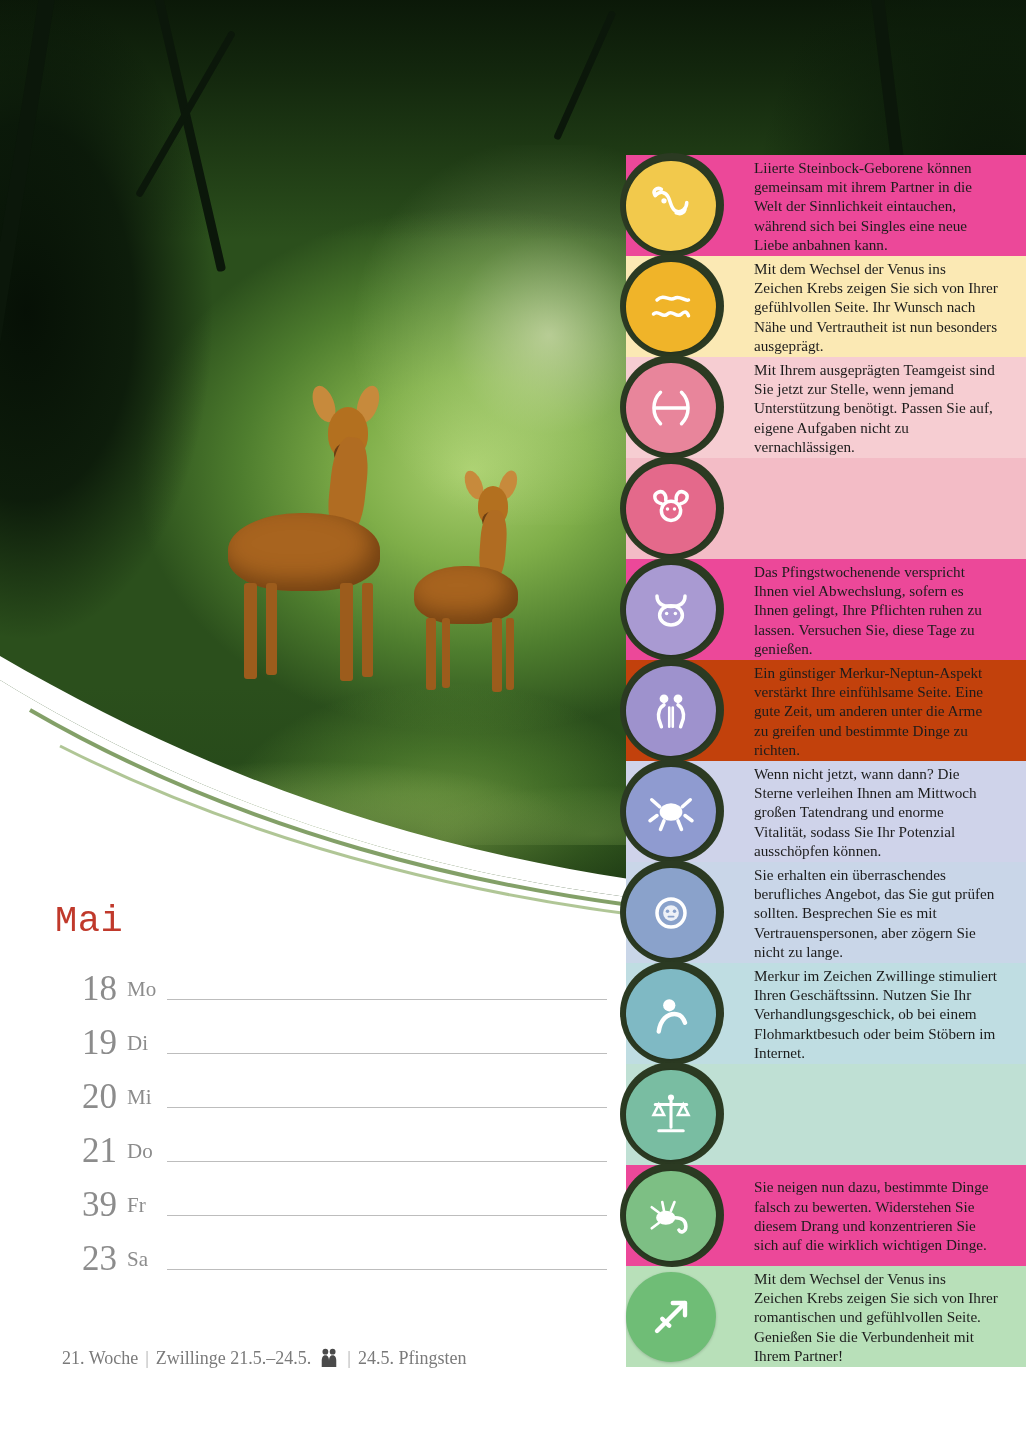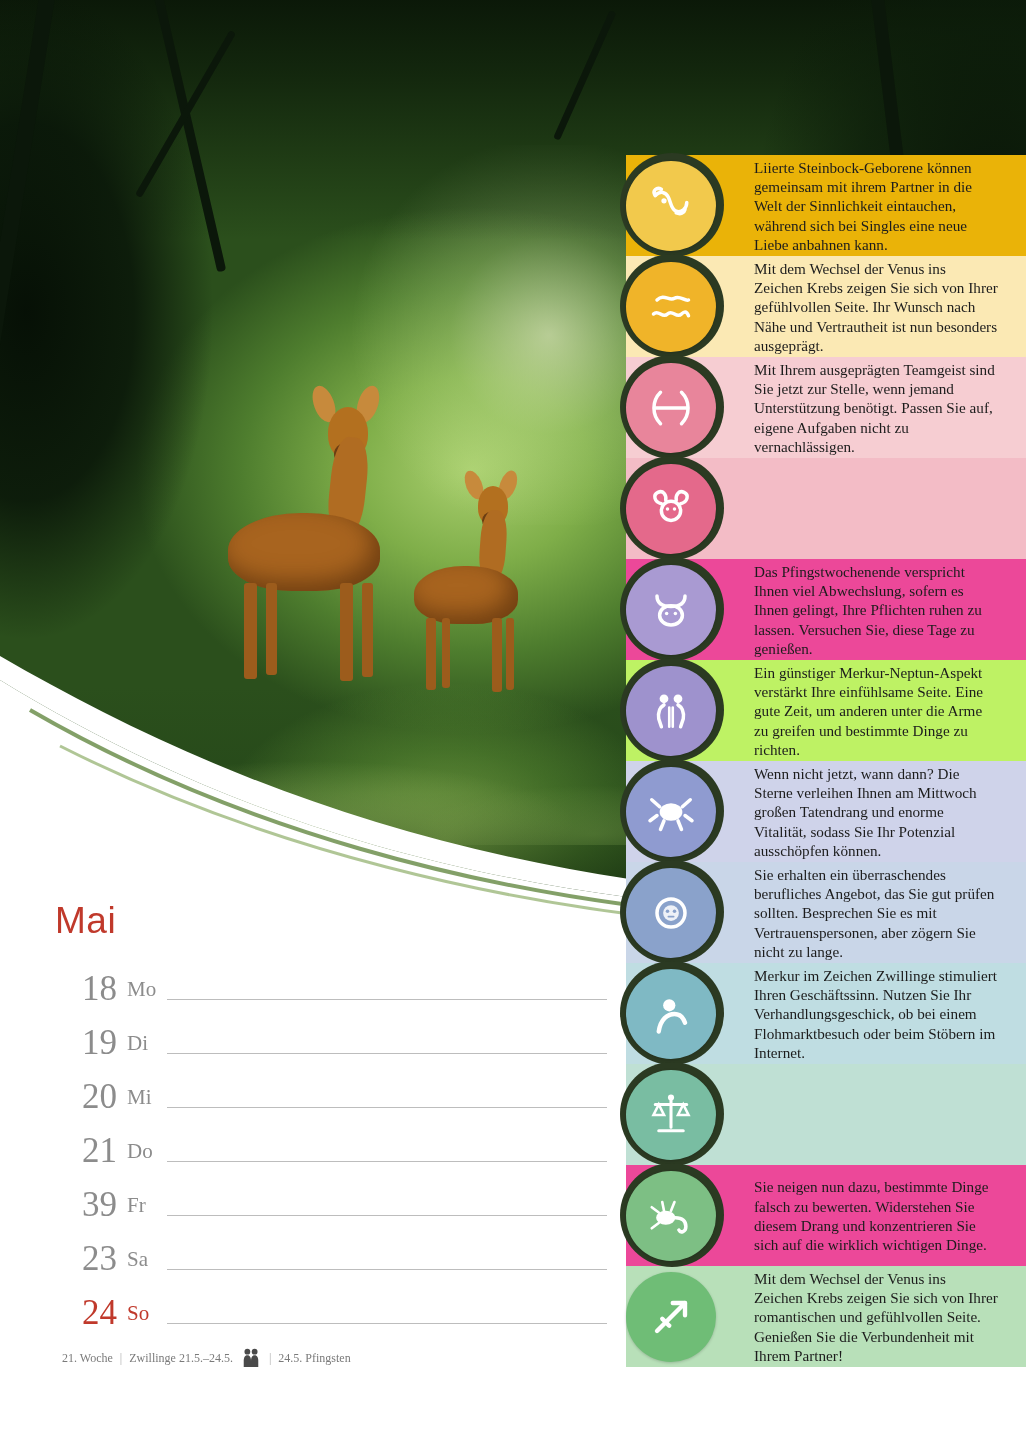--- a/index.html
+++ b/index.html
@@ -102,38 +102,38 @@
   
   .swoosh { position: absolute; left: 0; top: 560px; width: 780px; height: 360px; pointer-events: none; }
 
   
   .cal {
     position: absolute;
     left: 55px; top: 900px;
     width: 560px; height: 480px;
   }
   .cal .month {
-    font-size: 37px; color: #c0392b; font-family: Liberation Sans, sans-serif;
+    font-size: 37px; color: #c0392b; font-family: Liberation Mono, monospace;
     letter-spacing: 0.5px; margin-bottom: 14px;
   }
   .row { display: flex; align-items: flex-end; height: 54px; }
   .row .num {
     width: 62px; text-align: right; font-size: 35px; color: #8c8c8c;
     line-height: 1; padding-bottom: 4px;
   }
   .row .dow {
     width: 50px; font-size: 21px; color: #8c8c8c; padding-left: 10px; padding-bottom: 8px;
   }
   .row .line { flex: 1; border-bottom: 1px solid #bdbdbd; margin-bottom: 10px; margin-right: 8px; }
   .row.sunday .num { color: #c0392b; }
   .row.sunday .dow { color: #c0392b; }
 
   .footer {
     position: absolute; left: 62px; top: 1348px; width: 560px;
-    font-size: 12px; color: #7a7a7a; display: flex; align-items: center; gap: 7px;
+    font-size: 18px; color: #7a7a7a; display: flex; align-items: center; gap: 7px;
     white-space: nowrap;
   }
   .footer .sep { color: #b0b0b0; }
   .footer .twins { font-size: 17px; color: #555; }
 
   
   .horo {
     position: absolute; right: 0; top: 155px;
     width: 400px;
   }
@@ -220,21 +220,21 @@
 
   <svg class="swoosh" viewBox="0 0 780 360">
     <path d="M0,120 C180,230 420,330 780,352 L780,360 L0,360 Z" fill="#ffffff"></path>
     <path d="M0,96 C200,212 440,310 780,336 L780,352 C420,330 180,230 0,120 Z" fill="#ffffff"></path>
     <path d="M30,150 C220,260 470,340 780,360" stroke="#6d8f4e" stroke-width="4" fill="none" opacity="0.85"></path>
     <path d="M60,186 C250,282 500,352 780,368" stroke="#8fae6a" stroke-width="3" fill="none" opacity="0.7"></path>
   </svg>
 
   <div class="horo">
 
-    <div class="hrow" style="background:#eab308">
+    <div class="hrow" style="background:#ec4899">
       <div class="crescent"></div>
       <div class="badge" style="background:#f2c94c">
         <svg viewBox="0 0 64 64">
           <path d="M14 20c6-6 12-4 15 2s3 14 9 16 12-3 12-10" fill="none" stroke="#fff" stroke-width="4" stroke-linecap="round"></path>
           <path d="M14 20c-4-6 2-10 7-7" fill="none" stroke="#fff" stroke-width="4" stroke-linecap="round"></path>
           <circle cx="24" cy="26" r="3" fill="#fff"></circle>
           <path d="M38 40c5 2 9 0 10-4" fill="none" stroke="#fff" stroke-width="4" stroke-linecap="round"></path>
         </svg>
       </div>
       <div class="txtbox">
@@ -290,21 +290,21 @@
           <path d="M16 16c0 8 6 12 16 12s16-4 16-12" fill="none" stroke="#fff" stroke-width="4" stroke-linecap="round"></path>
           <circle cx="27" cy="36" r="2" fill="#fff"></circle>
             <circle cx="37" cy="36" r="2" fill="#fff"></circle>
         </svg>
       </div>
       <div class="txtbox">
         <div class="txt">Das Pfingstwochenende verspricht Ihnen viel Abwechslung, sofern es Ihnen gelingt, Ihre Pflichten ruhen zu lassen. Versuchen Sie, diese Tage zu genießen.</div>
       </div>
     </div>
 
-    <div class="hrow" style="background:#bef264">
+    <div class="hrow" style="background:#c2410c">
       <div class="crescent"></div>
       <div class="badge" style="background:#9e92cd">
         <svg viewBox="0 0 64 64">
           <circle cx="24" cy="18" r="5" fill="#fff"></circle>
             <circle cx="40" cy="18" r="5" fill="#fff"></circle>
           <path d="M24 25c-5 3-7 9-6 16l3 9" fill="none" stroke="#fff" stroke-width="4" stroke-linecap="round"></path>
           <path d="M40 25c5 3 7 9 6 16l-3 9" fill="none" stroke="#fff" stroke-width="4" stroke-linecap="round"></path>
           <path d="M30 28v22M34 28v22" stroke="#fff" stroke-width="3" stroke-linecap="round"></path>
         </svg>
       </div>
@@ -420,25 +420,20 @@
       <div class="line"></div>
     </div>
     <div class="row">
       <div class="num">39</div>
       <div class="dow">Fr</div>
       <div class="line"></div>
     </div>
     <div class="row">
       <div class="num">23</div>
       <div class="dow">Sa</div>
-      <div class="line"></div>
-    </div>
-    <div class="row sunday">
-      <div class="num">24</div>
-      <div class="dow">So</div>
       <div class="line"></div>
     </div>
   </div>
 
   <div class="footer">
     <span>21. Woche</span>
     <span class="sep">|</span>
     <span>Zwillinge  21.5.–24.5.</span>
     <span class="twins">
       <svg width="22" height="20" viewBox="0 0 24 22" style="vertical-align:-4px">

